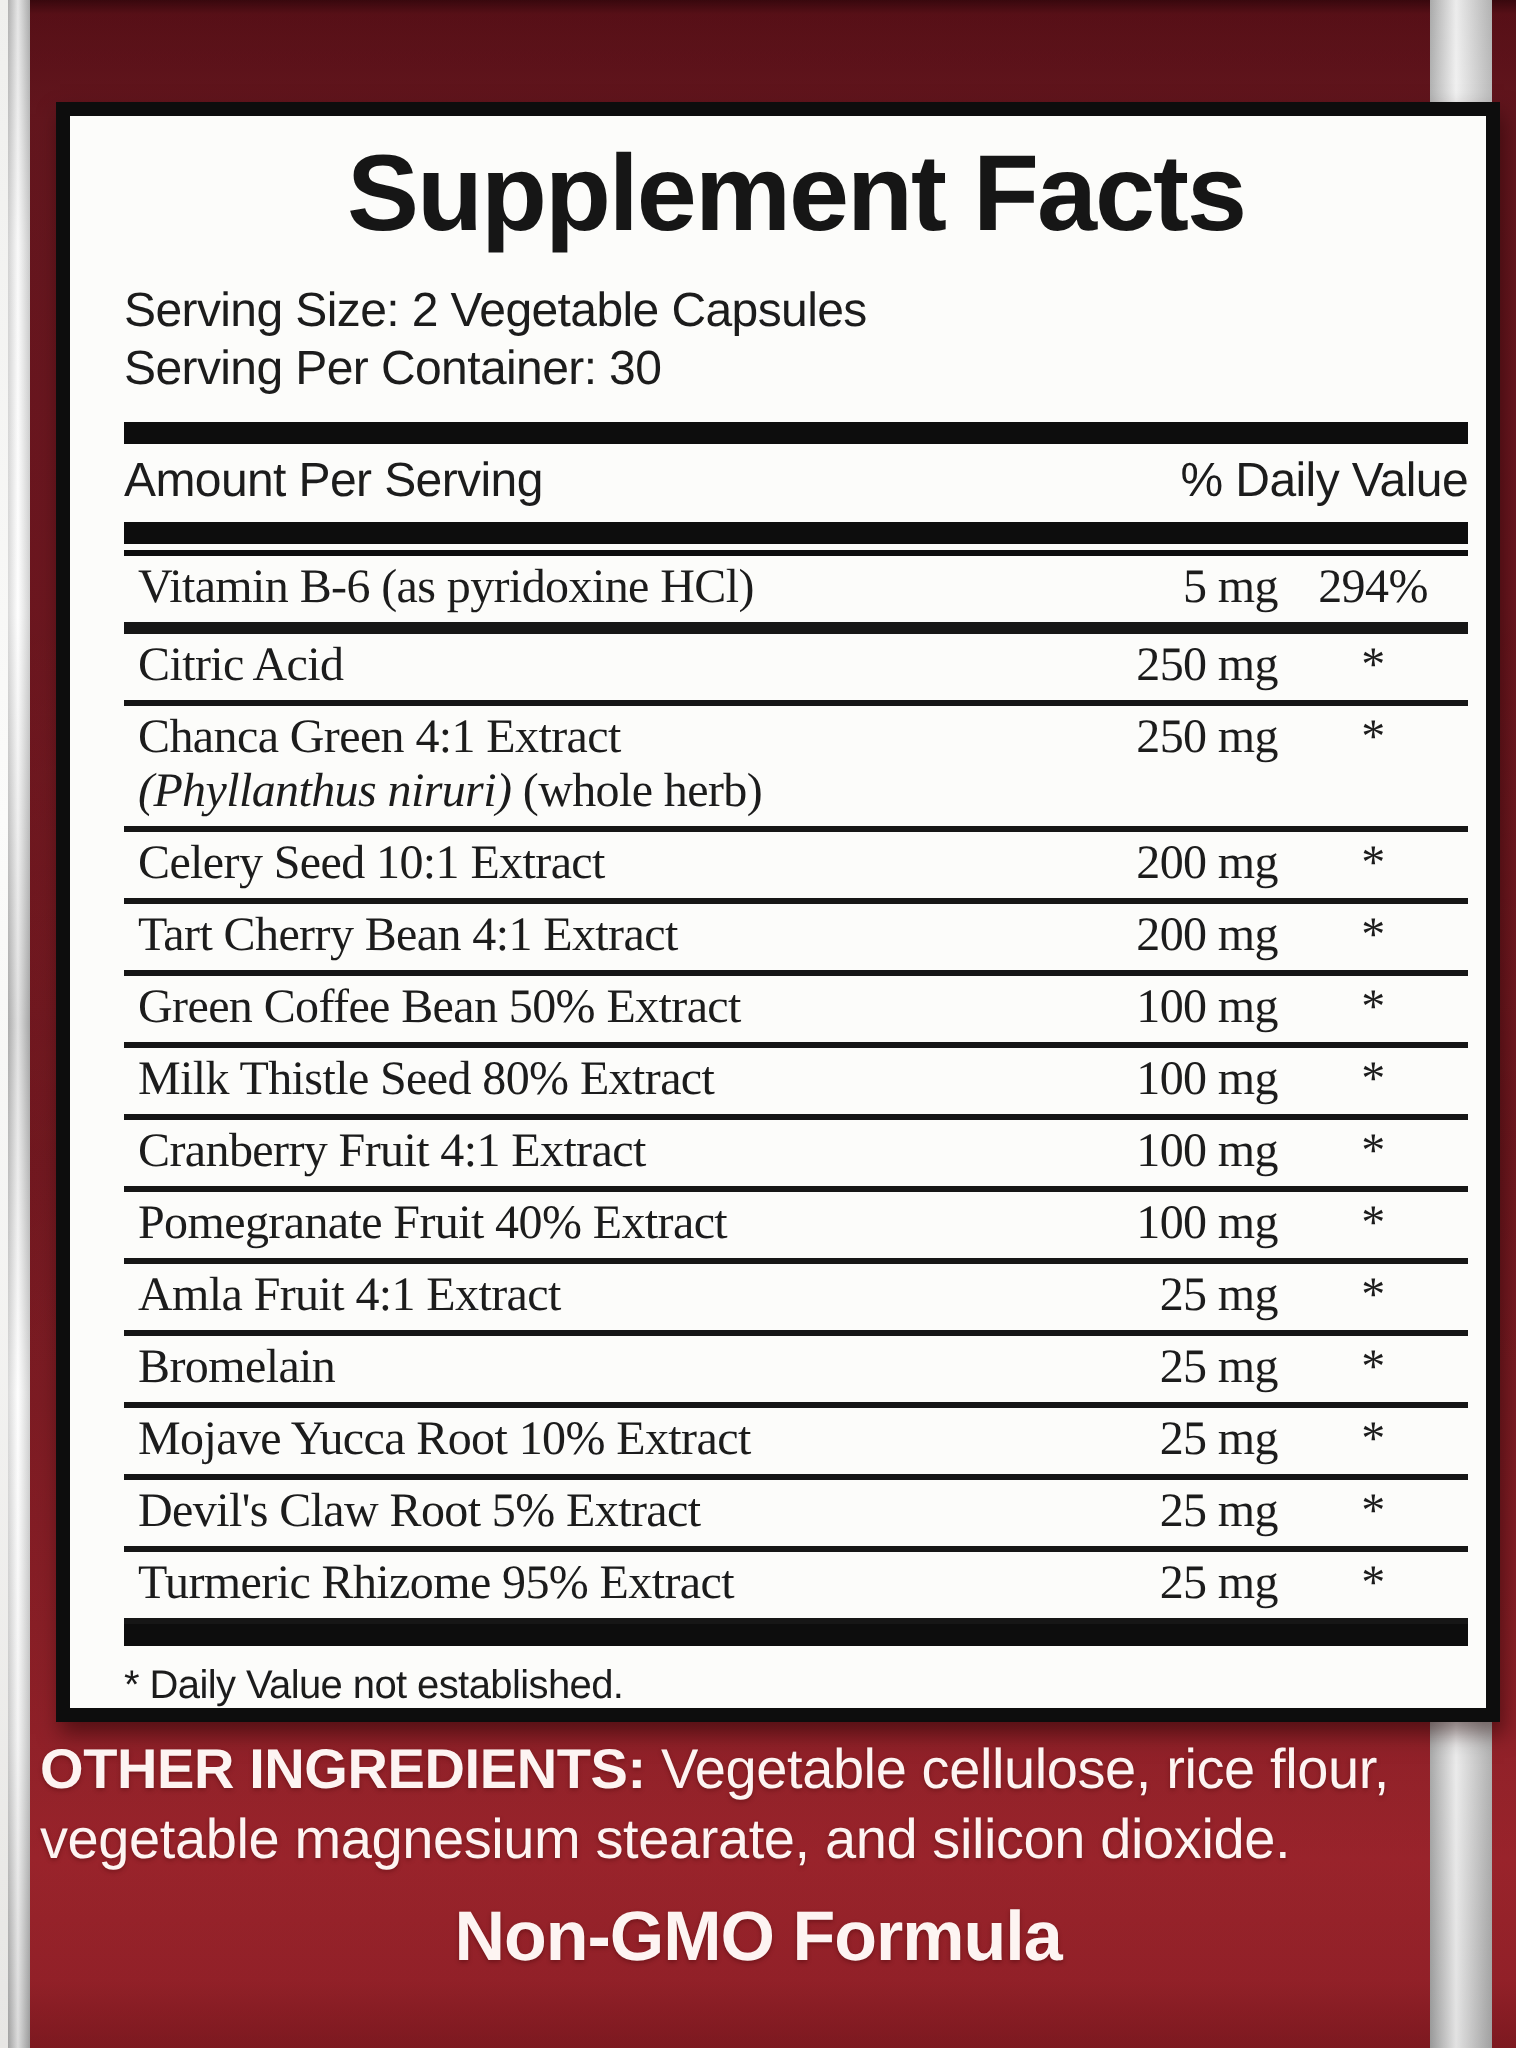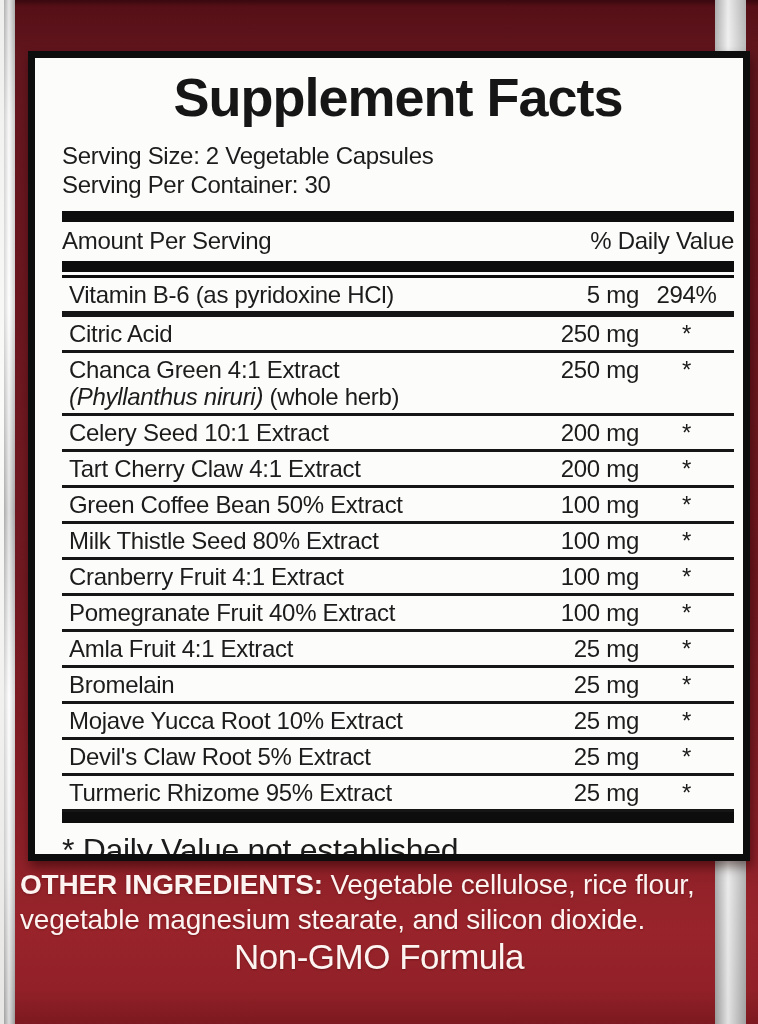--- a/index.html
+++ b/index.html
@@ -58,41 +58,41 @@
 
   .header-row {
     display:flex; justify-content:space-between; align-items:center;
     padding:5px 0 6px 0; font-size:24px; letter-spacing:-0.3px;
   }
 
   .facts-table { }
   .facts-row {
     display:flex; align-items:flex-start;
     padding:3px 0 3px 0; border-bottom:3px solid #161616;
-    font-size:24px; line-height:27px; letter-spacing:-0.3px;
+    font-size:24px; line-height:27px; letter-spacing:-0.3px;font-family:Liberation Serif, serif;
   }
   .facts-row.row-thick { border-bottom-width:6px; }
   .row-names { flex:1 1 auto; padding-left:7px; }
   .row-sub .sub-italic { font-style:italic; }
   .row-amount { flex:0 0 150px; text-align:right; }
   .row-dv { flex:0 0 95px; text-align:center; }
 
-  .footnote { margin-top:9px; font-size:32px; letter-spacing:-0.3px; }
+  .footnote { margin-top:9px; font-size:20px; letter-spacing:-0.3px; }
 
   
   .bottom-section { position:absolute; left:0; top:858px; width:758px; }
   .other-ingredients {
     margin:9px 18px 0 20px; color:#fdf4f2;
     font-size:28px; line-height:35px; letter-spacing:-0.2px;
     text-shadow:0 1px 2px rgba(60,0,6,0.35);
   }
   .other-ingredients .oi-label { font-weight:700; }
   .non-gmo {
-    text-align:center; color:#fdf4f2;
-    font-size:35px; font-weight:400; letter-spacing:-0.5px;
+    margin-top:12px; text-align:center; color:#fdf4f2;
+    font-size:35px; font-weight:700; letter-spacing:-0.5px;
     text-shadow:0 1px 2px rgba(60,0,6,0.4);
   }
 </style>
 </head>
 <body>
 
 <div class="label-root">
 
   <div class="edge-white-left"></div>
   <div class="edge-silver-left"></div>
@@ -153,21 +153,21 @@
     <div class="row-names">
       <div class="row-name">Celery Seed 10:1 Extract</div>
 
     </div>
     <div class="row-amount">200 mg</div>
     <div class="row-dv">*</div>
   </div>
 
   <div class="facts-row">
     <div class="row-names">
-      <div class="row-name">Tart Cherry Claw 4:1 Extract</div>
+      <div class="row-name">Tart Cherry Bean 4:1 Extract</div>
 
     </div>
     <div class="row-amount">200 mg</div>
     <div class="row-dv">*</div>
   </div>
 
   <div class="facts-row">
     <div class="row-names">
       <div class="row-name">Green Coffee Bean 50% Extract</div>
 

